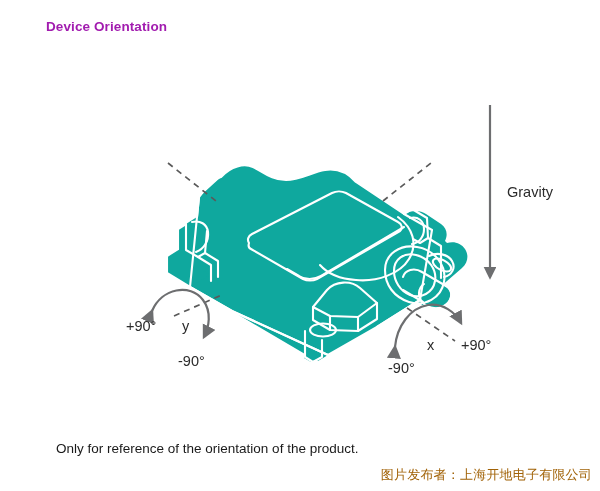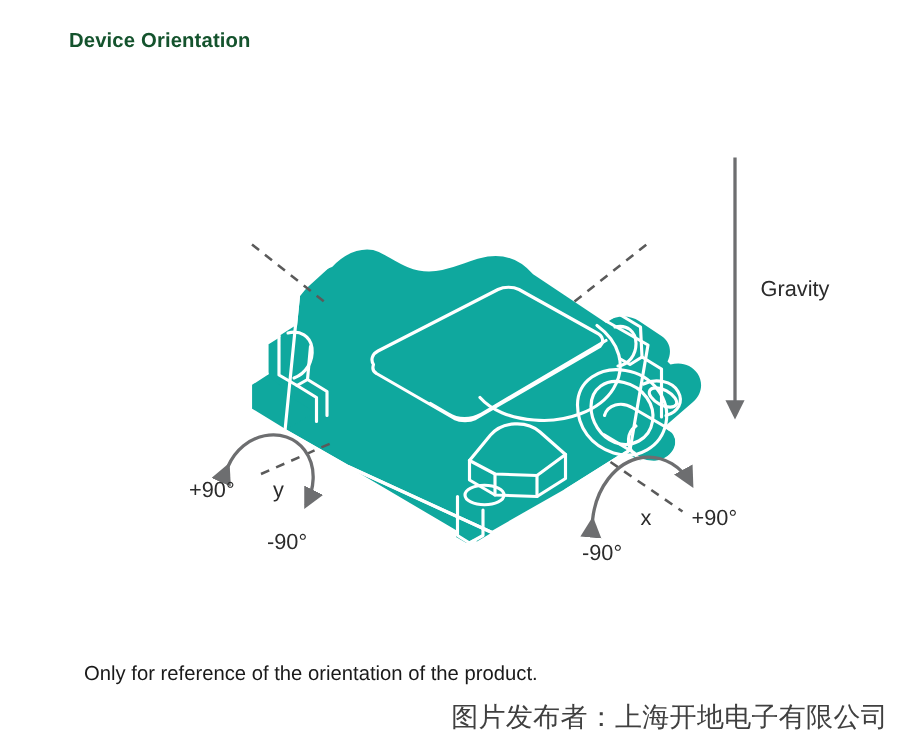--- a/index.html
+++ b/index.html
@@ -19,21 +19,21 @@
     background: #ffffff;
     overflow: hidden;
   }
   #page-title {
     position: absolute;
     left: 24px;
     top: 19px;
     font-size: 13.5px;
     font-weight: bold;
     letter-spacing: 0.1px;
-    color: #14532d;
+    color: #a21caf;
     white-space: nowrap;
     padding-left: 22px;
   }
   #figure {
     position: absolute;
     left: 0;
     top: 0;
     width: 600px;
     height: 491px;
   }
@@ -55,22 +55,22 @@
     left: 0;
     top: 464px;
     width: 600px;
     height: 27px;
     background: #ffffff;
   }
   #watermark {
     position: absolute;
     right: 8px;
     top: 466px;
-    font-size: 18px;
-    color: #404040;
+    font-size: 13px;
+    color: #a16207;
     white-space: nowrap;
     letter-spacing: 0.2px;
   }
 </style>
 </head>
 <body>
 
 <div id="page">
 
   <div id="page-title">Device Orientation</div>

